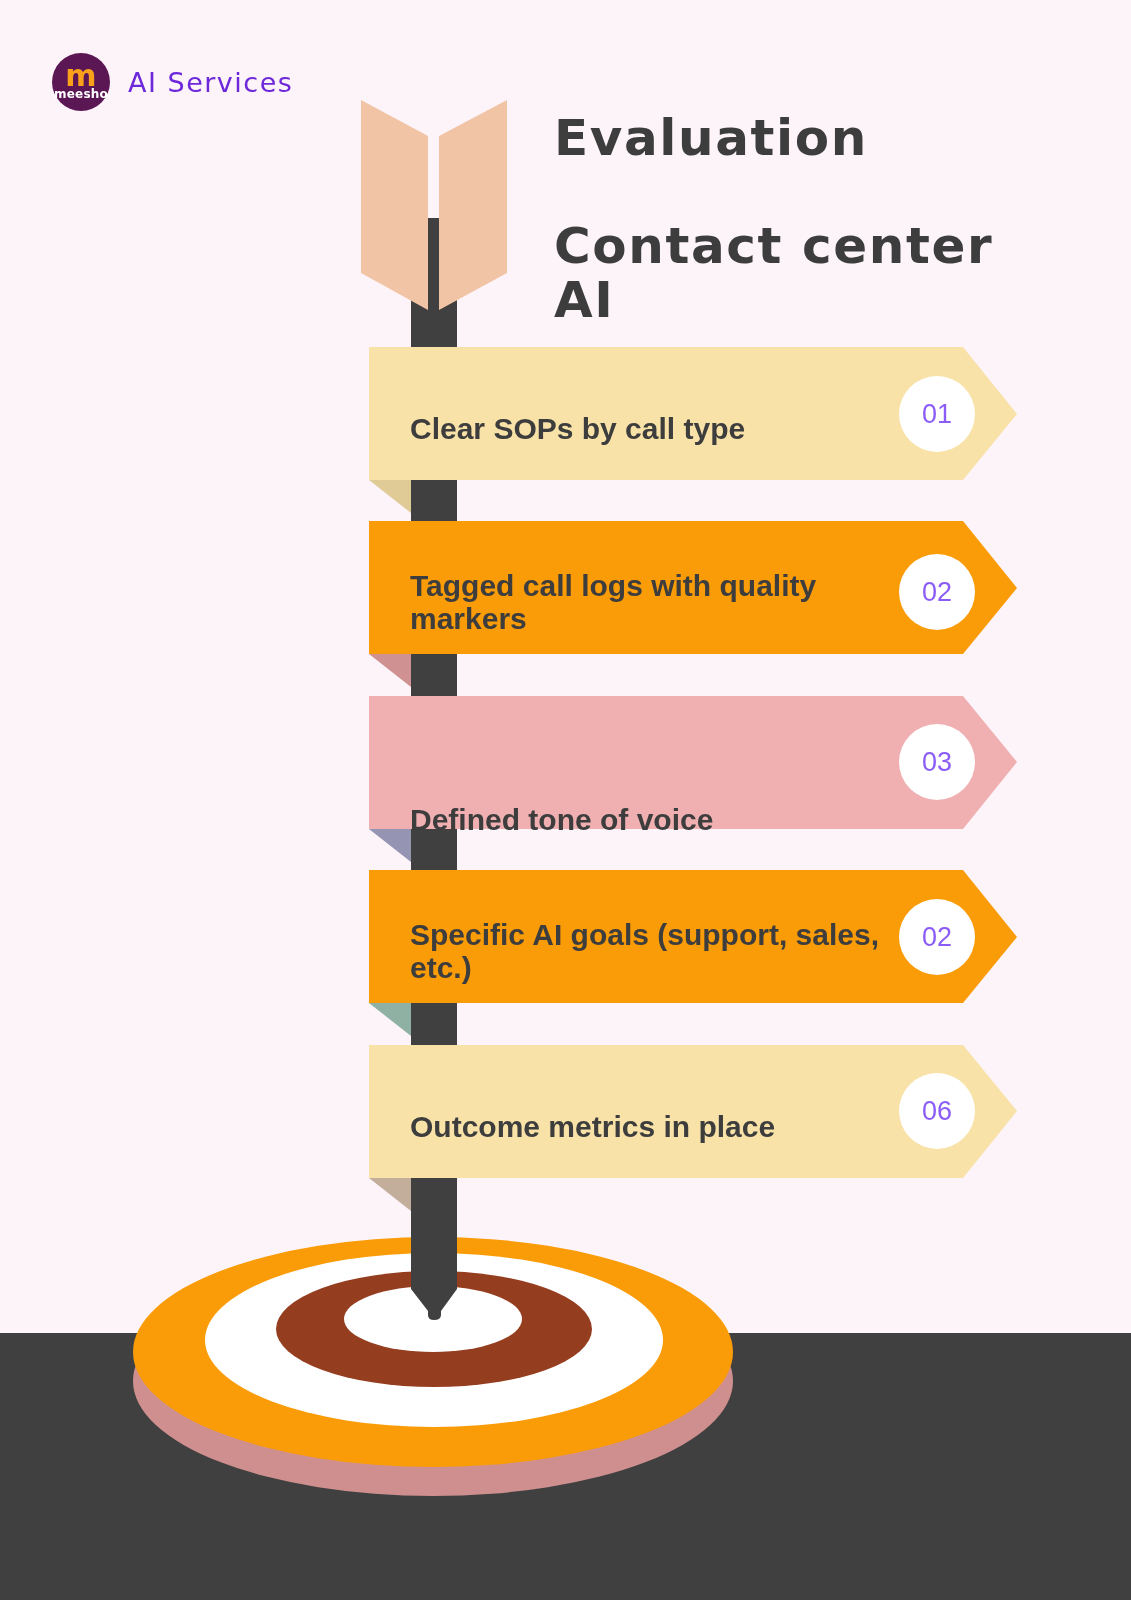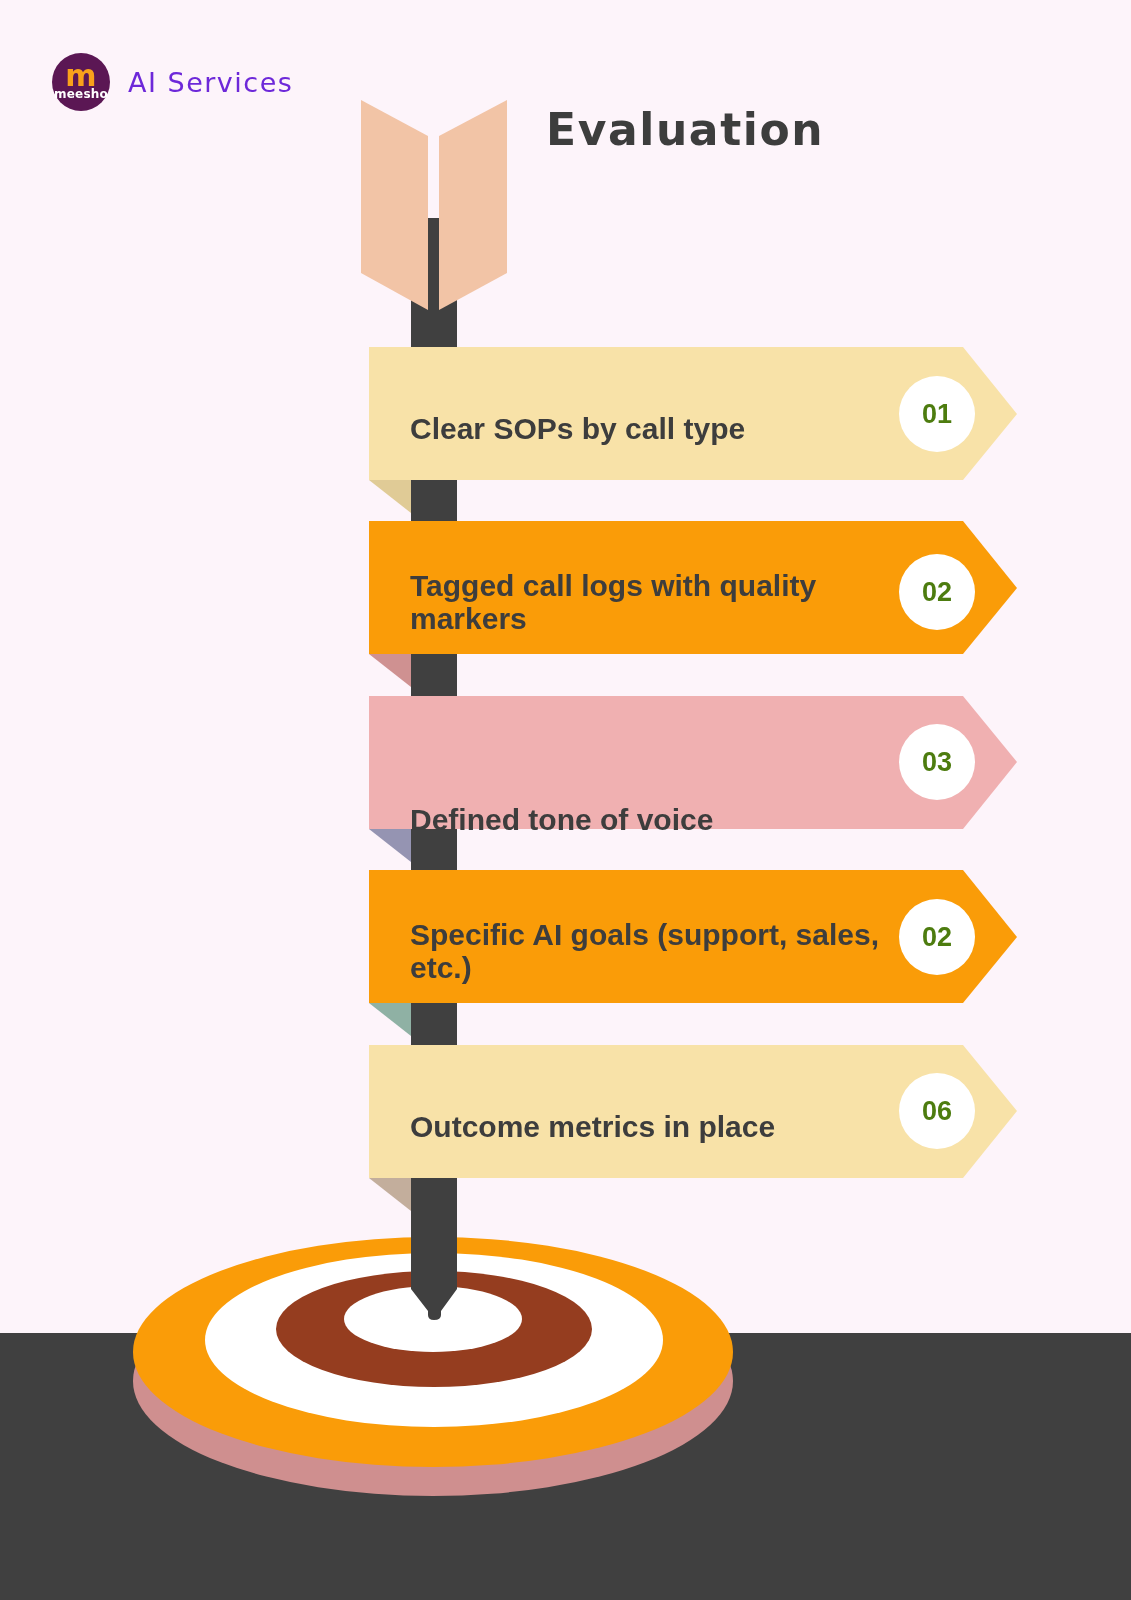--- a/index.html
+++ b/index.html
@@ -23,32 +23,32 @@
     color: #ffffff; font-family: "DejaVu Sans", sans-serif; font-weight: bold;
     font-size: 12px; line-height: 9px; letter-spacing: 0.2px;
   }
   .brand {
     margin-left: 18px; color: #6d28d9; font-size: 27px; letter-spacing: 1.5px;
     font-family: "DejaVu Sans", sans-serif;
   }
   .title {
     position: absolute; left: 538px; top: 95px; width: 460px;
     color: #3d3d3d; font-family: "DejaVu Sans", sans-serif; font-weight: bold;
-    font-size: 44px; line-height: 54px; letter-spacing: 1.6px; margin: 8px;
+    font-size: 50px; line-height: 54px; letter-spacing: 1.6px; margin: 16px;
   }
   .step-text {
     position: absolute; left: 410px; width: 470px;
     color: #3d3d3d; font-family: "Liberation Sans", sans-serif; font-weight: bold;
     font-size: 30px; line-height: 33px; display: flex; align-items: center;
     height: 162px;
   }
   .step-num {
     position: absolute; width: 76px; height: 76px; border-radius: 50%;
-    background: #ffffff; color: #4d7c0f; font-family: "Liberation Sans", sans-serif;
-    font-weight: bold; font-size: 27px; display: flex; align-items: center; justify-content: center;
+    background: #ffffff; color: #8b5cf6; font-family: "Liberation Sans", sans-serif;
+    font-weight: normal; font-size: 27px; display: flex; align-items: center; justify-content: center;
   }
 </style>
 </head>
 <body>
 
 <div class="floor"></div>
 
 <svg class="art" width="1131" height="1600" viewBox="0 0 1131 1600">
 
   <ellipse cx="433" cy="1381" rx="300" ry="115" fill="#cf8f8f"></ellipse>
@@ -82,20 +82,21 @@
   <div class="logo">
     <span class="logo-m">m</span>
     <span class="logo-word">meesho</span>
   </div>
   <span class="brand">AI Services</span>
 </div>
 
 <h1 class="title">
   <span>Evaluation</span><br>
   <br>
+  <span>Contact center AI</span>
 </h1>
 
 <div class="step-text" style="top:347px;">Clear SOPs by call type</div>
 <div class="step-num" style="left:899px; top:376px;">01</div>
 
 <div class="step-text" style="top:521px;">Tagged call logs with quality markers</div>
 <div class="step-num" style="left:899px; top:554px;">02</div>
 
 <div class="step-text" style="top:738px;">Defined tone of voice</div>
 <div class="step-num" style="left:899px; top:724px;">03</div>

